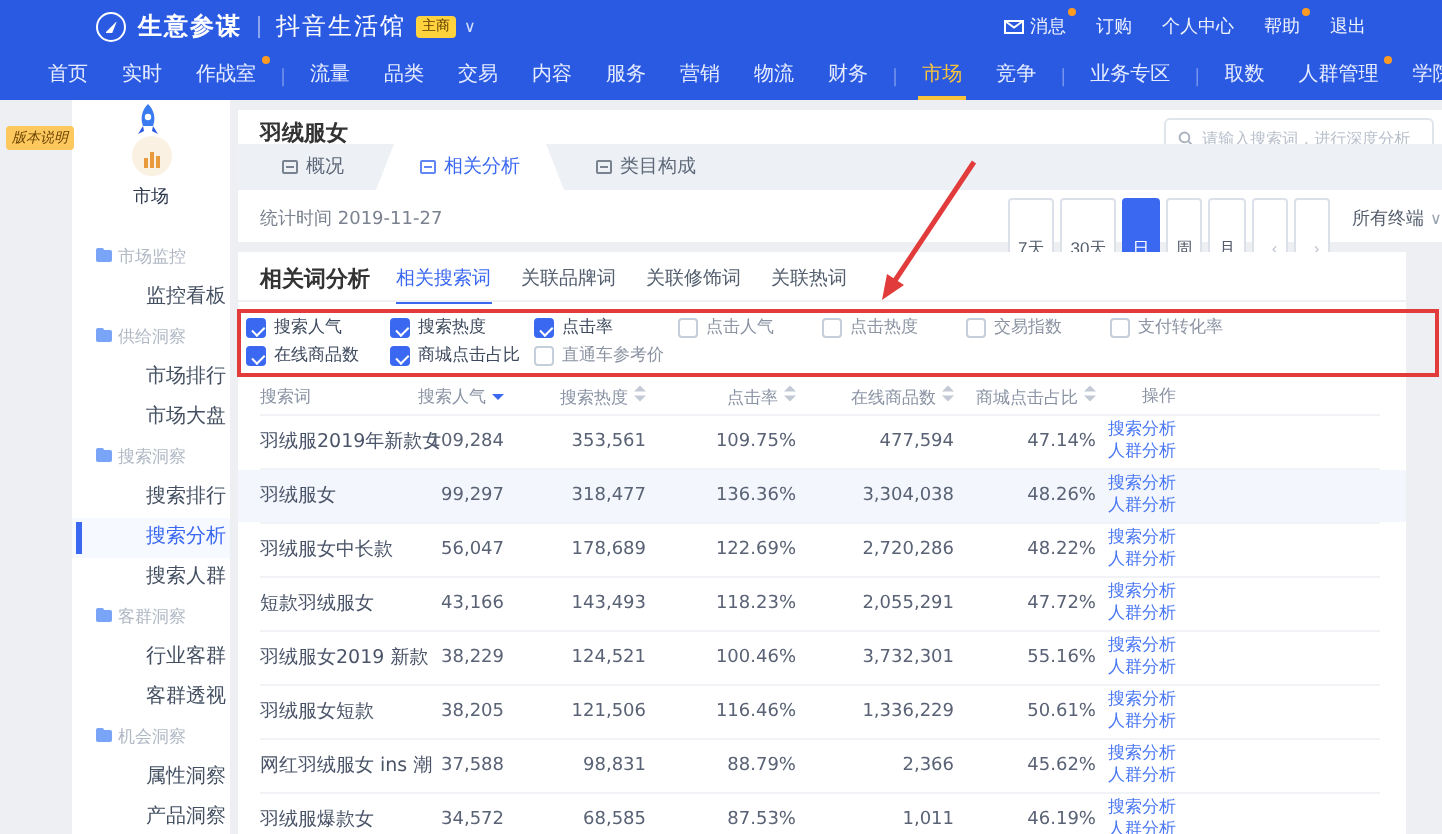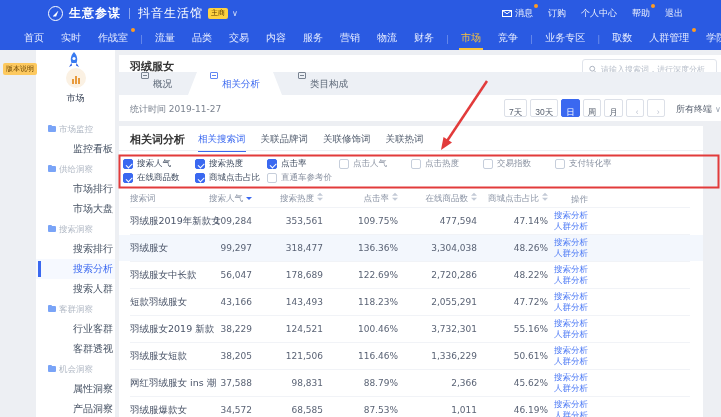--- a/index.html
+++ b/index.html
@@ -22,49 +22,49 @@
   .dot { position:absolute; right:-5px; top:-3px; width:4px; height:4px; border-radius:50%; background:#ff9b21; }
   .navrow { display:flex; align-items:center; height:23px; padding-left:18px; }
   .navitem { color:#e6ecff; font-size:10px; height:23px; line-height:21px; padding:0 6px; margin-right:5px; position:relative; cursor:pointer; white-space:nowrap; }
   .navitem.active { color:#f9c33c; }
   .navitem.active::after { content:""; position:absolute; left:4px; right:4px; bottom:0; height:2.5px; background:#f9c33c; }
   .nav-sep { color:rgba(255,255,255,.35); font-size:9px; margin:0 6px 0 1px; }
   .navitem .dot { right:-1px; top:1px; }
 
   
   .rocket { position:absolute; left:64px; top:51px; z-index:6; }
-  .vbadge { position:absolute; left:3px; top:63px; z-index:6; background:#fdc95f; color:#6b4300; font-size:7px; line-height:9px; padding:1.5px 3px; border-radius:2px; }
+  .vbadge { position:absolute; left:3px; top:63px; z-index:6; background:#fdc95f; color:#6b4300; font-size:7px; line-height:9px; padding:1.5px 3px; border-radius:2px;font-style:italic; }
   .sidebar { position:absolute; left:36px; top:50px; width:79px; height:367px; background:#fff; z-index:2; }
   .module-head { text-align:center; padding-top:18px; }
   .module-circle { width:20px; height:20px; border-radius:50%; background:#fbf1e3; margin:0 auto; display:flex; align-items:flex-end; justify-content:center; gap:1px; padding-bottom:4px; }
   .module-circle b { display:block; width:2px; background:#e89a3c; }
   .module-label { font-size:9px; color:#2f3a4f; margin-top:4px; }
   .smenu { list-style:none; margin-top:14px; }
   .smenu li { height:20px; line-height:20px; font-size:10px; color:#445062; padding-left:37px; position:relative; cursor:pointer; white-space:nowrap; }
   .smenu li.section { color:#b0b8c4; font-size:8.5px; padding-left:12px; cursor:default; }
   .folder { display:inline-block; width:8px; height:6px; background:#7aa4f7; border-radius:1px; margin-right:3px; position:relative; top:0px; }
   .folder::before { content:""; position:absolute; left:0; top:-1.5px; width:4px; height:2px; background:#7aa4f7; border-radius:1px 1px 0 0; }
   .smenu li.active { color:#3a68f0; background:#f6f9ff; }
   .smenu li.active::before { content:""; position:absolute; left:2px; top:2px; bottom:2px; width:3px; background:#3a68f0; }
 
   
   .card1 { position:absolute; left:119px; top:55px; width:602px; height:66px; background:#fff; z-index:2; }
   .kwtitle { position:absolute; left:11px; top:4px; font-size:11px; font-weight:bold; color:#333; }
   .searchbox { position:absolute; right:4px; top:4px; width:135px; height:21px; border:1px solid #e0e4eb; border-radius:3px; background:#fff; display:flex; align-items:center; padding:0 6px; gap:4px; }
   .searchbox input { border:0; outline:0; width:100%; font-size:8px; color:#444; font-family:Liberation Serif, serif; }
   .searchbox input::placeholder { color:#b9c0cc; }
   .ptabs { position:absolute; left:0; top:17px; right:0; height:23px; background:#edf0f5; display:flex; padding-left:6px; }
-  .ptab { height:23px; line-height:23px; padding:0 16px; font-size:9.5px; color:#5d6878; display:flex; align-items:flex-start; gap:4px; cursor:pointer; }
+  .ptab { height:23px; line-height:23px; padding:0 16px; font-size:9.5px; color:#5d6878; display:flex; align-items:center; gap:4px; cursor:pointer; }
   .ptab.active { background:#fff; color:#3a68f0; clip-path:polygon(9px 0,calc(100% - 9px) 0,100% 100%,0 100%); padding:0 22px; }
   .boxicon { display:inline-block; width:8px; height:7px; border:1px solid currentColor; border-radius:1px; position:relative; opacity:.8; }
   .boxicon::before { content:""; position:absolute; left:1px; right:1px; top:1.5px; height:1px; background:currentColor; }
   .statsrow { position:absolute; left:0; top:40px; right:0; height:26px; background:#fff; }
   .statstime { position:absolute; left:11px; top:8px; font-size:9px; color:#7a828f; }
   .datebtns { position:absolute; left:385px; top:4px; display:flex; gap:3px; }
-  .dbtn { min-width:18px; height:18px; line-height:16px; padding:4px 4px; border:1px solid #dce0e8; border-radius:2px; background:#fff; font-size:8.5px; color:#555e6d; text-align:right; cursor:pointer; }
+  .dbtn { min-width:18px; height:18px; line-height:16px; padding:16px 4px; border:1px solid #dce0e8; border-radius:2px; background:#fff; font-size:8.5px; color:#555e6d; text-align:right; cursor:pointer; }
   .dbtn.active { background:#3a68f0; border-color:#3a68f0; color:#fff; }
   .dbtn.pager { color:#c0c6d2; }
   .terminal { position:absolute; left:557px; top:8px; font-size:9px; color:#555e6d; cursor:pointer; }
   .terminal i { font-style:normal; color:#9aa3b0; font-size:8px; margin-left:3px; }
 
   
   .card2 { position:absolute; left:119px; top:126px; width:584px; height:291px; background:#fff; z-index:2; }
   .sechead { position:absolute; left:11px; top:6px; font-size:11px; font-weight:bold; color:#333; }
   .sectabs { position:absolute; left:79px; top:7px; display:flex; gap:15px; }
   .sectab { font-size:9.5px; color:#525d6e; padding-bottom:6px; position:relative; cursor:pointer; }

